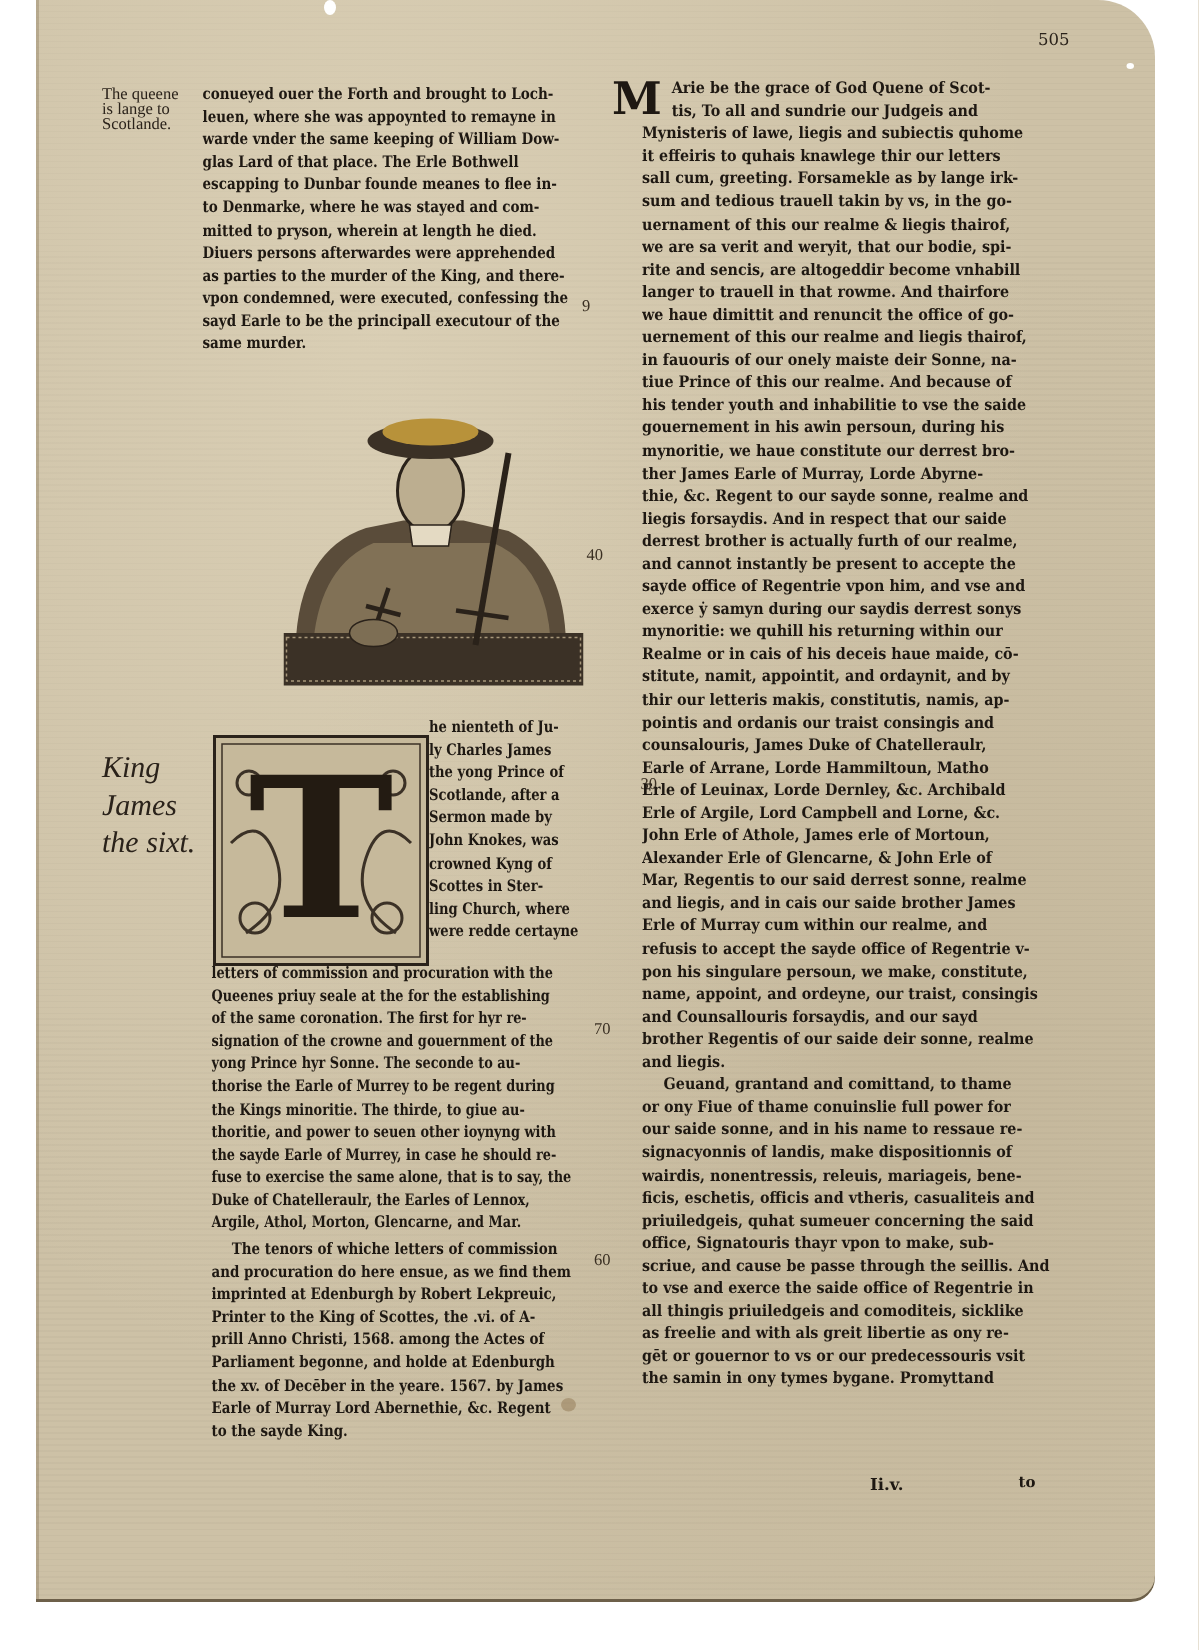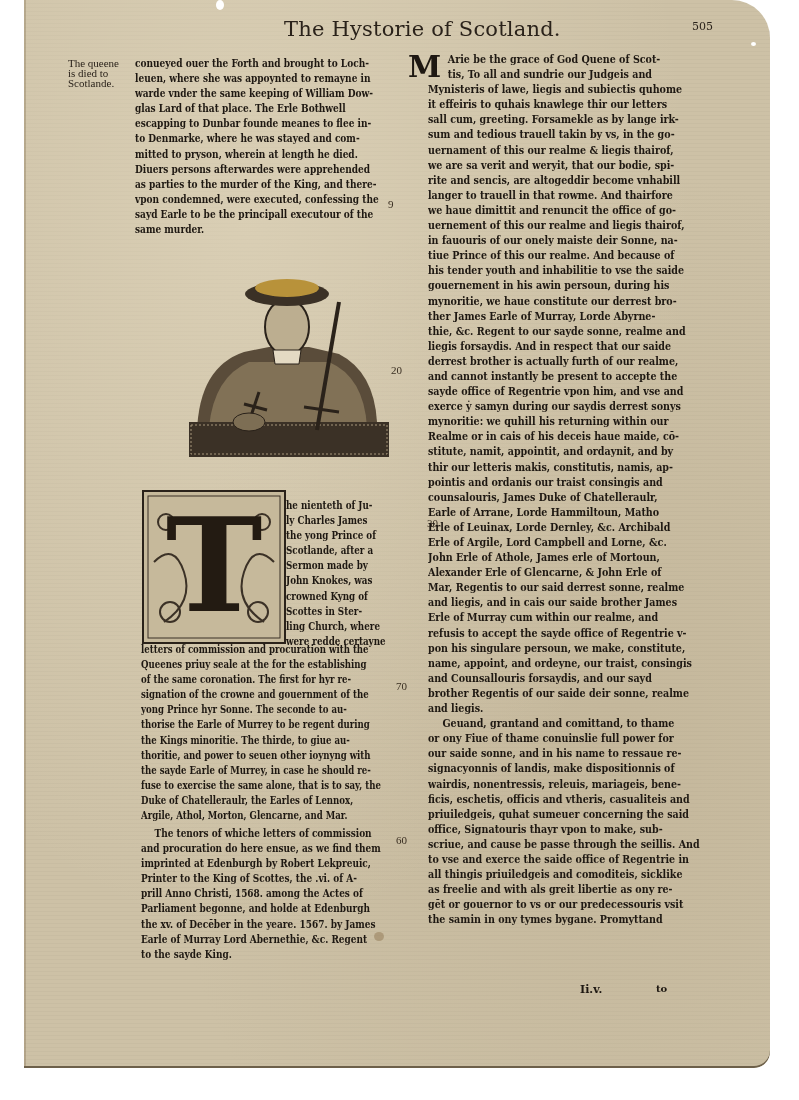--- a/index.html
+++ b/index.html
@@ -29,39 +29,38 @@
   .line-num { position:absolute; font-size:11px; color:#3a2f22; font-family:"Liberation Serif", serif; }
   .portrait { position:absolute; left:165px; top:272px; width:200px; height:188px; }
   .initial-box { position:absolute; left:142px; top:490px; width:140px; height:150px;
                  border:2px solid #2a221a; background:#c6b99b; }
   .initial-letter { position:absolute; left:0; top:4px; width:140px; text-align:center;
                     font-family:"DejaVu Serif", serif; font-size:130px; line-height:140px;
                     color:#231b12; font-weight:bold; }
   .drop-m { position:absolute; left:407px; top:52px; font-size:30px; line-height:30px;
             font-family:"DejaVu Serif", serif; font-weight:bold; color:#1e1812; }
   .sig { position:absolute; top:983px; left:556px; font-size:11px; font-weight:bold; color:#1e1812; }
-  .catch { position:absolute; top:983px; left:632px; font-size:10px; font-weight:bold; color:#1e1812; }
+  .catch { position:absolute; top:983px; left:655px; font-size:10px; font-weight:bold; color:#1e1812; }
   .stain { position:absolute; border-radius:50%; background:rgba(120,90,50,0.35); }
   .hole { position:absolute; background:#fff; border-radius:50%; }
 </style>
 </head>
 <body>
 
 <div class="page">
 
   <div class="hole" style="left:192px;top:0px;width:8px;height:10px;"></div>
   <div class="hole" style="left:727px;top:42px;width:5px;height:4px;"></div>
   <div class="stain" style="left:350px;top:932px;width:10px;height:9px;"></div>
 
-  <div class="running-head">The Hystorie of Scotland.</div>
   <div class="folio">505</div>
 
   <div class="sidenote" style="left:44px;top:58px;">
     <span class="ln">The queene</span>
-    <span class="ln">is died to</span>
+    <span class="ln">is lange to</span>
     <span class="ln">Scotlande.</span>
   </div>
 
   <div class="col" style="left:111px;top:56px;">
     <span class="ln" style="transform-origin: left center; transform: scaleX(0.850174);">conueyed ouer the Forth and brought to Loch-</span>
     <span class="ln" style="transform-origin: left center; transform: scaleX(0.850174);">leuen, where she was appoynted to remayne in</span>
     <span class="ln" style="transform-origin: left center; transform: scaleX(0.850174);">warde vnder the same keeping of William Dow-</span>
     <span class="ln" style="transform-origin: left center; transform: scaleX(0.850174);">glas Lard of that place.   The Erle Bothwell</span>
     <span class="ln" style="transform-origin: left center; transform: scaleX(0.850174);">escapping to Dunbar founde meanes to flee in-</span>
     <span class="ln" style="transform-origin: left center; transform: scaleX(0.850174);">to Denmarke, where he was stayed and com-</span>
@@ -86,35 +85,40 @@
       <ellipse cx="98" cy="16" rx="32" ry="9" fill="#b8923a"></ellipse>
       <path d="M84 78 L112 78 L110 92 L86 92 Z" fill="#e4dac3" stroke="#2a221a"></path>
       <line x1="150" y1="30" x2="128" y2="158" stroke="#2a221a" stroke-width="4"></line>
       <line x1="115" y1="135" x2="150" y2="140" stroke="#2a221a" stroke-width="3"></line>
       <line x1="70" y1="120" x2="60" y2="150" stroke="#2a221a" stroke-width="3"></line>
       <line x1="55" y1="132" x2="78" y2="138" stroke="#2a221a" stroke-width="3"></line>
       <ellipse cx="60" cy="150" rx="16" ry="9" fill="#7d6e54" stroke="#2a221a"></ellipse>
     </svg>
   </div>
 
+  <div class="king-note" style="left:44px;">
+    <span class="ln">King</span>
+    <span class="ln">James</span>
+    <span class="ln">the sixt.</span>
+  </div>
 
   <div class="initial-box" style="left:118px;">
     <svg width="140" height="150" style="position:absolute;left:0;top:0;">
       <rect x="4" y="4" width="132" height="142" fill="none" stroke="#3b3126" stroke-width="1"></rect>
       <circle cx="22" cy="30" r="8" fill="none" stroke="#3b3126" stroke-width="2"></circle>
       <circle cx="118" cy="30" r="8" fill="none" stroke="#3b3126" stroke-width="2"></circle>
       <circle cx="26" cy="120" r="10" fill="none" stroke="#3b3126" stroke-width="2"></circle>
       <circle cx="114" cy="120" r="10" fill="none" stroke="#3b3126" stroke-width="2"></circle>
       <path d="M10 70 Q30 50 40 80 Q50 110 20 130" fill="none" stroke="#3b3126" stroke-width="2"></path>
       <path d="M130 70 Q110 50 100 80 Q90 110 120 130" fill="none" stroke="#3b3126" stroke-width="2"></path>
     </svg>
     <div class="initial-letter">T</div>
   </div>
 
-  <div class="col" style="left:262px;top:498px;">
+  <div class="col" style="left:262px;top:478px;">
     <span class="ln" style="transform-origin: left center; transform: scaleX(0.826446);">he nienteth of Ju-</span>
     <span class="ln" style="transform-origin: left center; transform: scaleX(0.826446);">ly Charles James</span>
     <span class="ln" style="transform-origin: left center; transform: scaleX(0.826446);">the yong Prince of</span>
     <span class="ln" style="transform-origin: left center; transform: scaleX(0.826446);">Scotlande, after a</span>
     <span class="ln" style="transform-origin: left center; transform: scaleX(0.826446);">Sermon made by</span>
     <span class="ln" style="transform-origin: left center; transform: scaleX(0.826446);">John Knokes, was</span>
     <span class="ln" style="transform-origin: left center; transform: scaleX(0.826446);">crowned Kyng of</span>
     <span class="ln" style="transform-origin: left center; transform: scaleX(0.826446);">Scottes in Ster-</span>
     <span class="ln" style="transform-origin: left center; transform: scaleX(0.826446);">ling Church, where</span>
     <span class="ln" style="transform-origin: left center; transform: scaleX(0.826446);">were redde certayne</span>
@@ -140,21 +144,21 @@
     <span class="ln" style="transform-origin: left center; transform: scaleX(0.84507);">and procuration do here ensue, as we find them</span>
     <span class="ln" style="transform-origin: left center; transform: scaleX(0.84507);">imprinted at Edenburgh by Robert Lekpreuic,</span>
     <span class="ln" style="transform-origin: left center; transform: scaleX(0.84507);">Printer to the King of Scottes, the .vi. of A-</span>
     <span class="ln" style="transform-origin: left center; transform: scaleX(0.84507);">prill Anno Christi, 1568. among the Actes of</span>
     <span class="ln" style="transform-origin: left center; transform: scaleX(0.84507);">Parliament begonne, and holde at Edenburgh</span>
     <span class="ln" style="transform-origin: left center; transform: scaleX(0.84507);">the xv. of Decēber in the yeare. 1567. by James</span>
     <span class="ln" style="transform-origin: left center; transform: scaleX(0.84507);">Earle of Murray Lord Abernethie, &amp;c. Regent</span>
     <span class="ln" style="transform-origin: left center; transform: scaleX(0.84507);">to the sayde King.</span>
   </div>
 
-  <span class="line-num" style="left:367px;top:364px;">20</span>
+  <span class="line-num" style="left:367px;top:364px;">40</span>
   <span class="line-num" style="left:367px;top:517px;margin-left:36px;">30</span>
   <span class="line-num" style="left:372px;top:680px;">70</span>
   <span class="line-num" style="left:372px;top:834px;">60</span>
 
   <div class="drop-m" style="left:384px;">M</div>
   <div class="col" style="left:404px;top:52px;">
     <span class="ln" style="padding-left: 22px; transform-origin: left center; transform: scaleX(0.900662);">Arie be the grace of God Quene of Scot-</span>
     <span class="ln" style="padding-left: 22px; transform-origin: left center; transform: scaleX(0.900662);">tis, To all and sundrie our Judgeis and</span>
     <span class="ln" style="transform-origin: left center; transform: scaleX(0.900662);">Mynisteris of lawe, liegis and subiectis quhome</span>
     <span class="ln" style="transform-origin: left center; transform: scaleX(0.900662);">it effeiris to quhais knawlege thir our letters</span>

